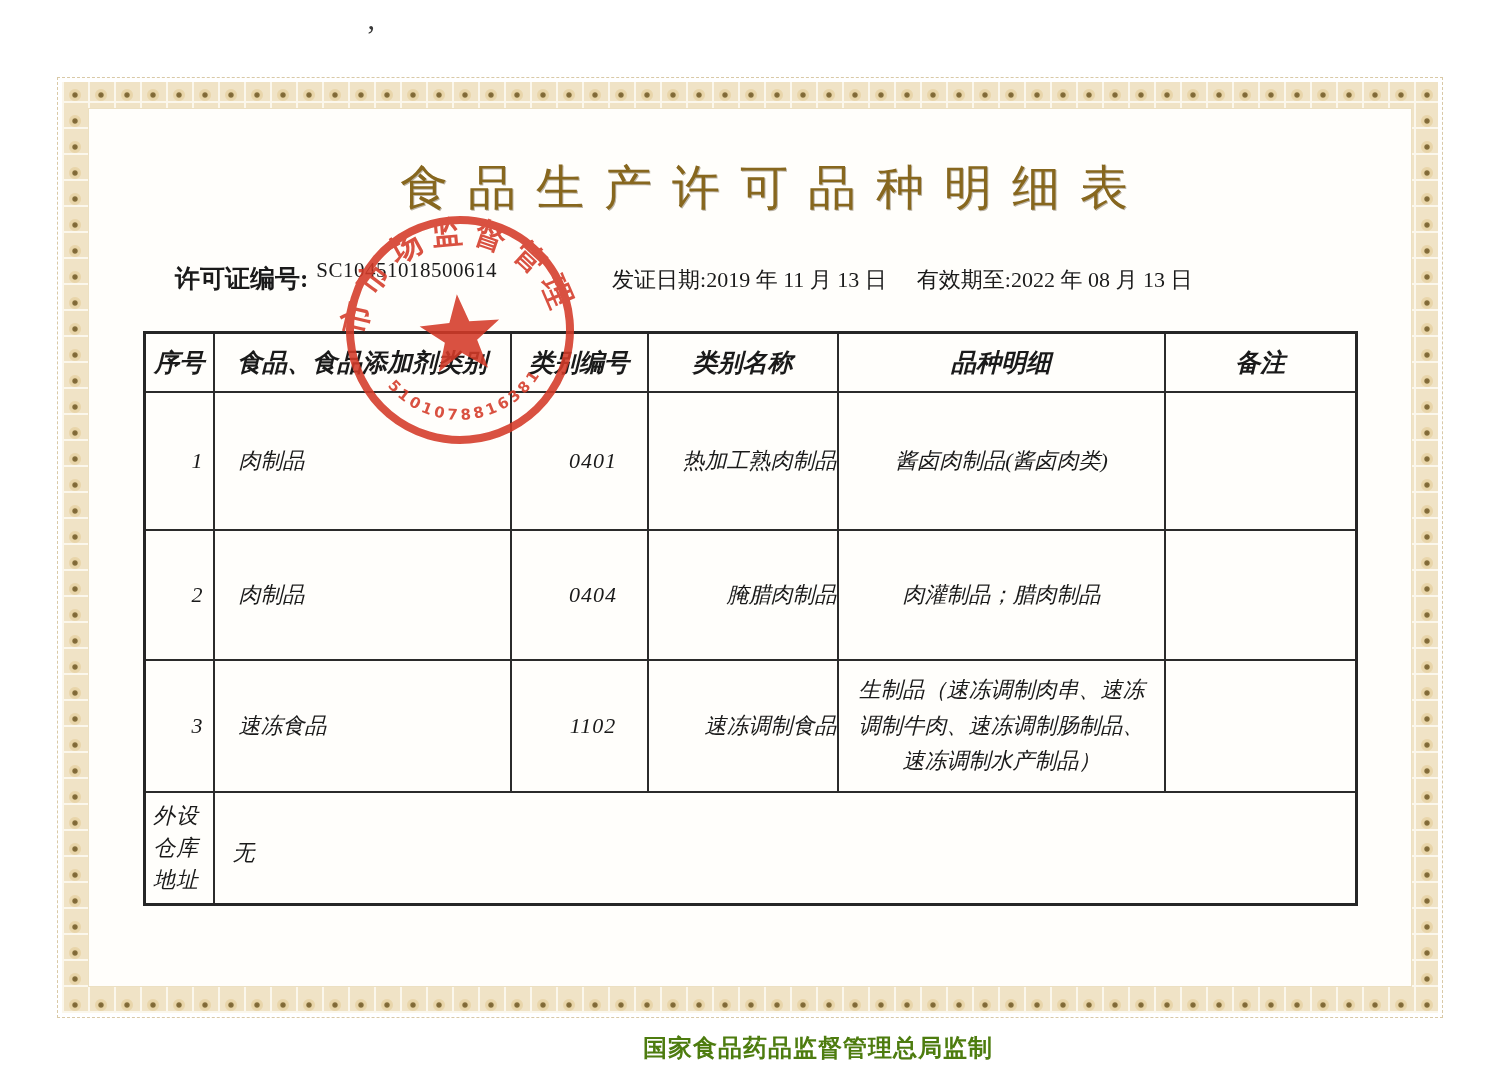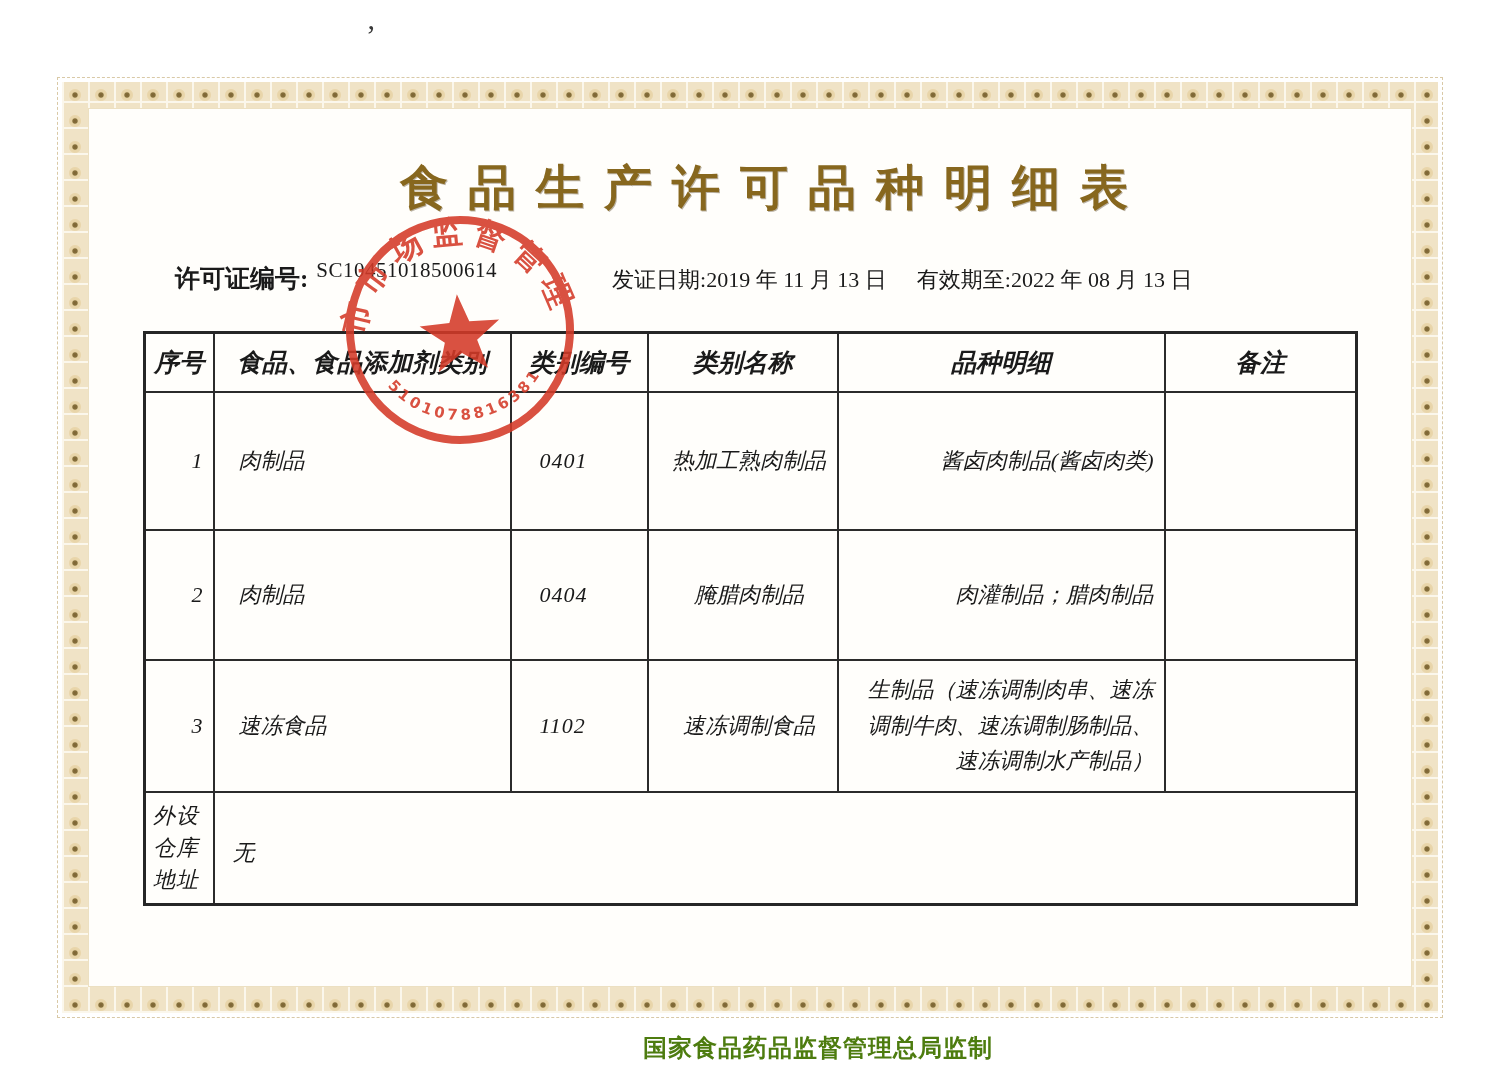--- a/index.html
+++ b/index.html
@@ -28,21 +28,21 @@
     box-shadow:0 0 0 1px #ece0c2;
   }
 
   .stray-mark {
     position:absolute; left:366px; top:18px; font-size:30px; color:#3a3a3a;
   }
 
   
   .doc-title {
     position:absolute; top:156px; left:0; width:100%;
-    text-align:center; font-size:48px; font-weight:bold;
+    text-align:center; font-size:48px; font-weight:normal;
     letter-spacing:20px; text-indent:40px; color:#87671e;
     text-shadow:1px 1px 0 rgba(60,40,5,.35);
   }
 
   
   .license-line {
     position:absolute; top:262px; left:175px; width:1260px; height:46px;
     white-space:nowrap;
   }
   .license-label { font-size:25px; font-weight:bold; vertical-align:baseline; }
@@ -63,23 +63,23 @@
   table.license-table { border:3px solid #262626; }
   tr.header-row { height:59px; }
   tr.header-row th { font-size:25px; font-weight:bold; text-align:center; }
   tr.row-1 { height:138px; }
   tr.row-2 { height:130px; }
   tr.row-3 { height:132px; }
   tr.warehouse-row { height:113px; }
 
   td.c-no { text-align:right; padding-right:10px; }
   td.c-cat { text-align:left; padding-left:24px; }
-  td.c-code { text-align:left; padding-left:28px; letter-spacing:1px; }
-  td.c-name { text-align:center; padding-left:13px; }
-  td.c-detail { text-align:right; padding:8px 10px 8px 11px; font-size:21px; line-height:1.62; }
+  td.c-code { text-align:center; padding-left:28px; letter-spacing:1px; }
+  td.c-name { text-align:right; padding-left:13px; }
+  td.c-detail { text-align:center; padding:8px 10px 8px 11px; font-size:21px; line-height:1.62; }
   td.c-remark { }
   td.c-warehouse-label {
     font-size:26px; font-weight:bold; line-height:1.45;
     padding:6px 4px 6px 7px; word-break:break-all; letter-spacing:1px;
     vertical-align:middle;
   }
   td.c-warehouse-value {
     vertical-align:top; padding:10px 0 0 18px; font-size:23px;
   }
 

